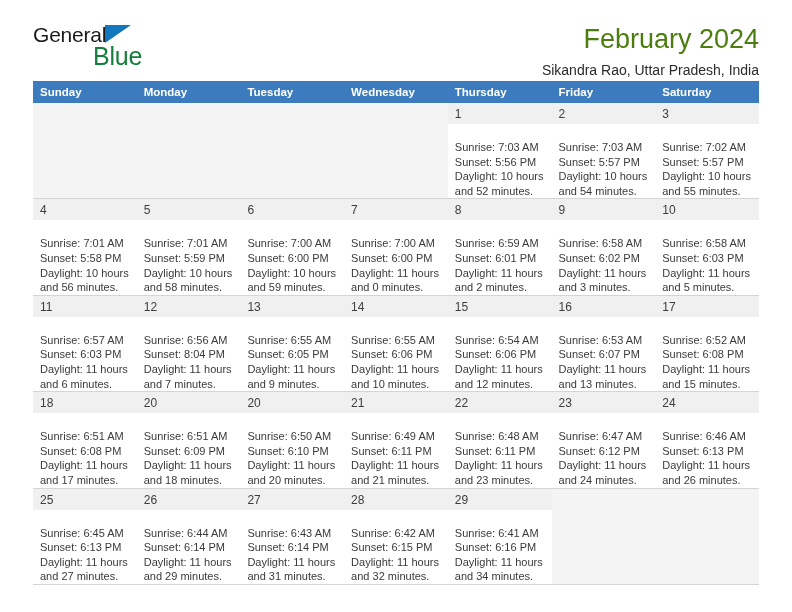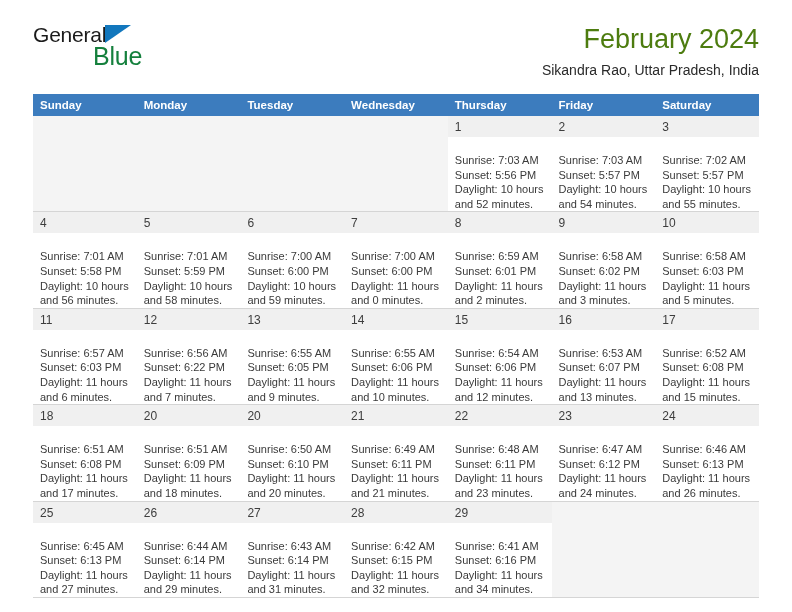--- a/index.html
+++ b/index.html
@@ -20,21 +20,21 @@
     height: 612px;
     box-sizing: border-box;
     padding: 0 33px;
   }
 
   
   .header {
     display: flex;
     align-items: flex-start;
     justify-content: space-between;
-    height: 94px;
+    height: 81px;
     padding-top: 22px;
     box-sizing: border-box;
   }
   .logo {
     position: relative;
     width: 160px;
     height: 52px;
     line-height: 1;
     user-select: none;
   }
@@ -315,21 +315,21 @@
                 <div>Daylight: 11 hours</div>
                 <div>and 6 minutes.</div>
               </div>
             </div>
           </td>
           <td class="cell-filled">
             <div class="cell-inner">
               <div class="daynum">12</div>
               <div class="info">
                 <div>Sunrise: 6:56 AM</div>
-                <div>Sunset: 6:22 PM</div>
+                <div>Sunset: 8:04 PM</div>
                 <div>Daylight: 11 hours</div>
                 <div>and 7 minutes.</div>
               </div>
             </div>
           </td>
           <td class="cell-filled">
             <div class="cell-inner">
               <div class="daynum">13</div>
               <div class="info">
                 <div>Sunrise: 6:55 AM</div>

